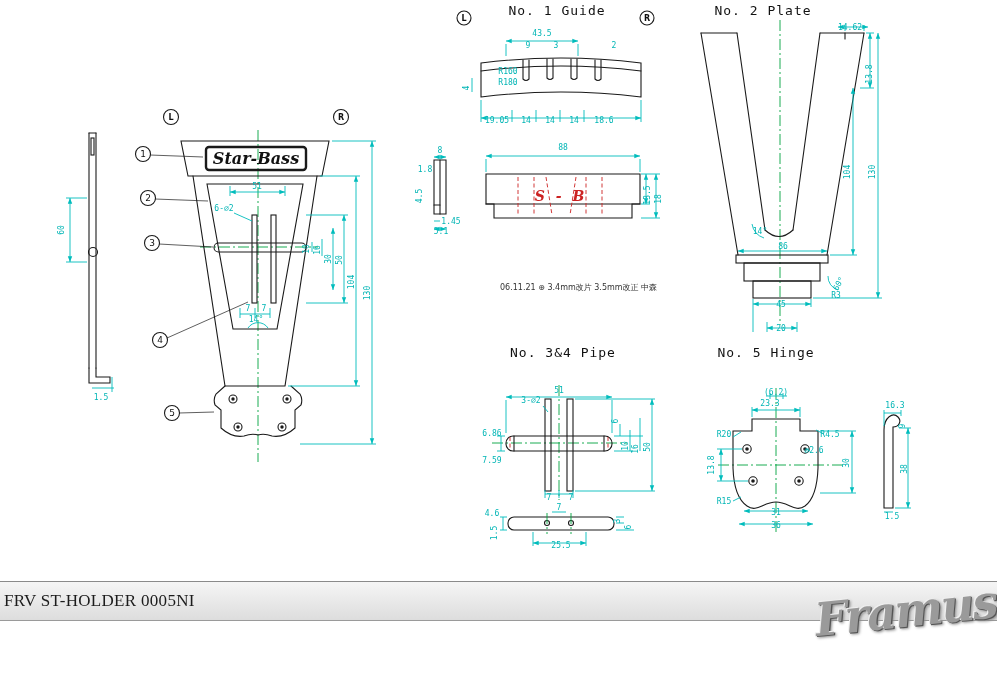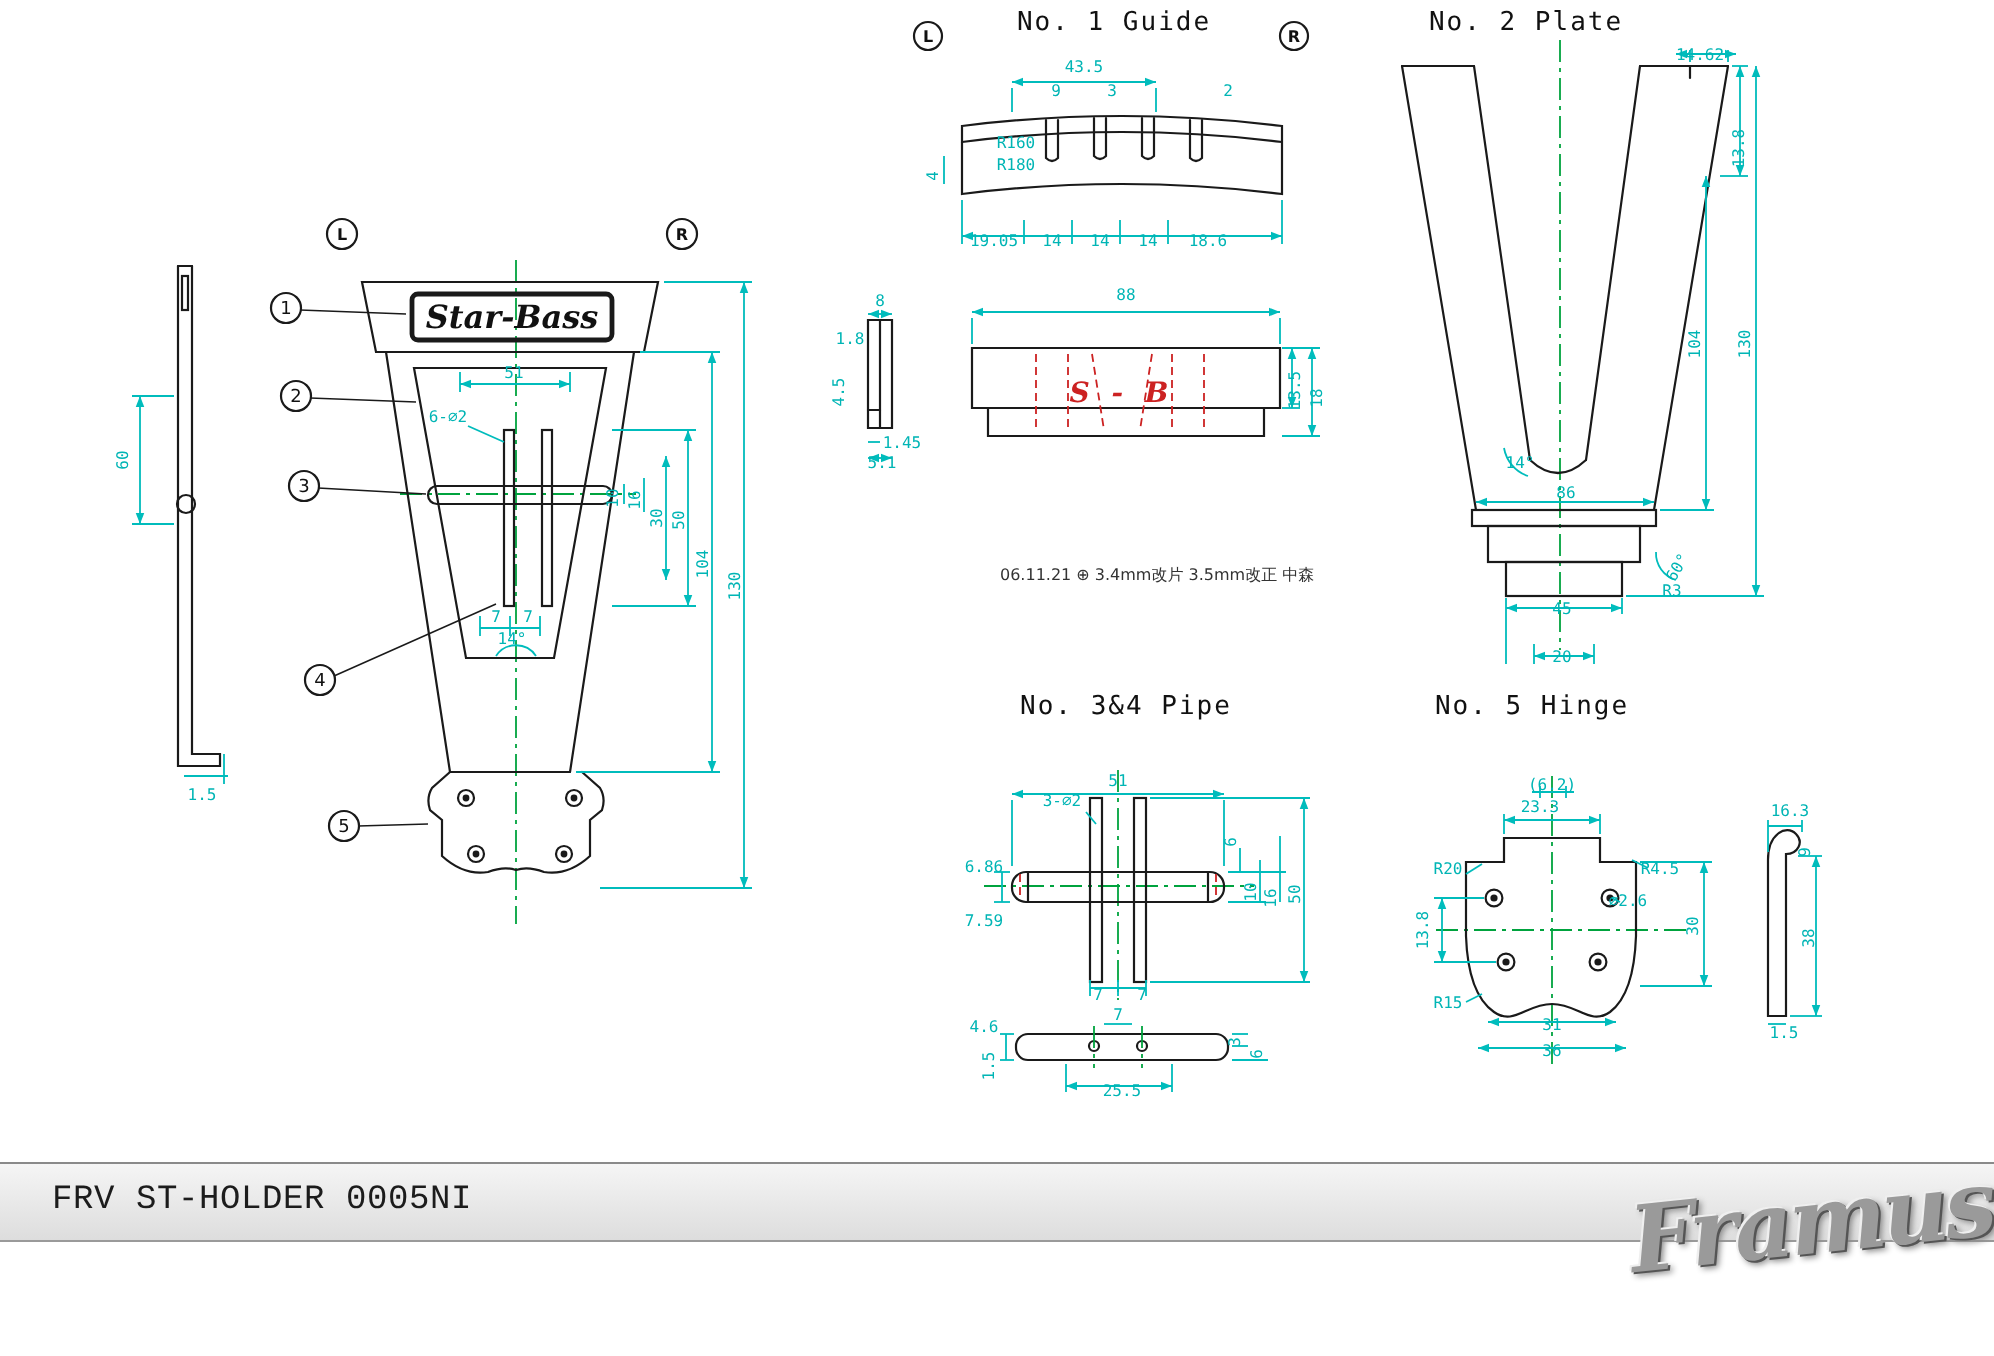--- a/index.html
+++ b/index.html
@@ -19,22 +19,22 @@
   .title-txt{font:13px "DejaVu Sans Mono",monospace;fill:#111;text-anchor:middle;letter-spacing:1px;}
   .marker-txt{font:bold 8px "DejaVu Sans",sans-serif;fill:#111;text-anchor:middle;}
   .callout-txt{font:9px "DejaVu Sans",sans-serif;fill:#111;text-anchor:middle;}
   .script-txt{font:italic bold 16px "DejaVu Serif",serif;fill:#111;text-anchor:middle;}
   .sb-txt{font:italic bold 14px "DejaVu Serif",serif;fill:#cc2222;text-anchor:middle;letter-spacing:3px;}
   .note-txt{font:8px "DejaVu Sans",sans-serif;fill:#333;}
   .dimtxt{fill:#00b5b5;font:8px "DejaVu Sans Mono",monospace;text-anchor:middle;}
   .footer-bar{position:absolute;top:581px;left:0;width:997px;height:40px;
       background:linear-gradient(#f5f5f5,#dddddd);
       border-top:1px solid #8a8a8a;border-bottom:1px solid #9a9a9a;box-sizing:border-box;}
-  .footer-title{font-family:Liberation Mono, monospace;font-size:17px;color:#1c1c1c;
-      line-height:38px;padding-left:26px;letter-spacing:0.3px;}
+  .footer-title{font-family:Liberation Serif, serif;font-size:17px;color:#1c1c1c;
+      line-height:38px;padding-left:4px;letter-spacing:0.3px;}
   .logo{position:absolute;top:584px;right:6px;width:175px;height:80px;
       transform:rotate(-6deg);text-align:center;}
   .logo-text{font-family:"DejaVu Serif",serif;font-style:italic;font-weight:bold;
       font-size:46px;color:#9a9a9a;letter-spacing:-2px;
       text-shadow:-1px -1px 0 #efefef,1px 1px 0 #555,2px 2px 3px #888;}
   .logo-reg{font-family:"DejaVu Serif",serif;font-size:11px;color:#8a8a8a;vertical-align:super;}
 </style>
 </head>
 <body>
 

